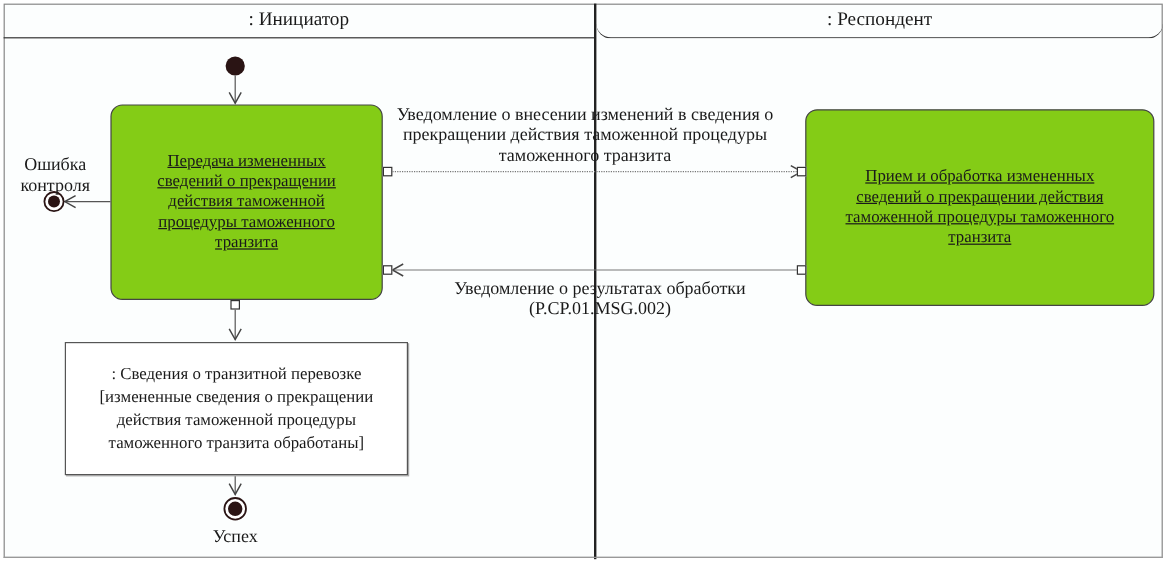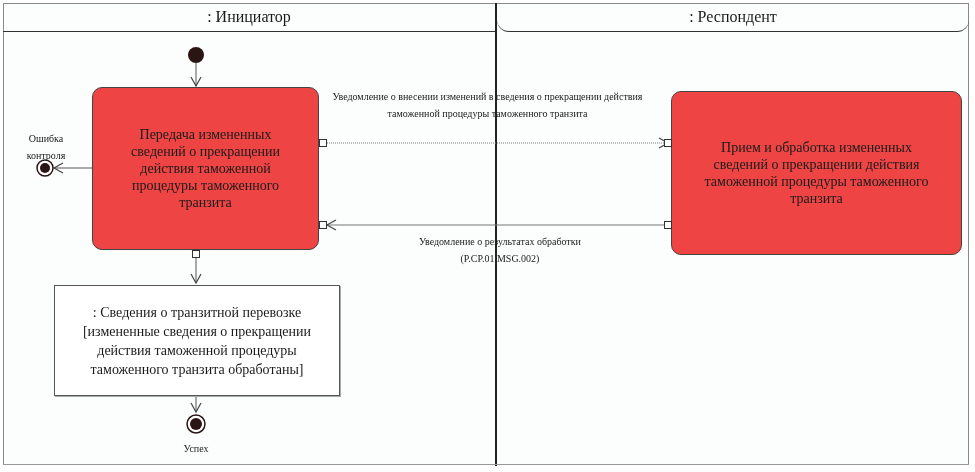--- a/index.html
+++ b/index.html
@@ -5,28 +5,28 @@
     html, body { margin: 0; padding: 0; background: #ffffff; }
     body { width: 975px; height: 472px; position: relative; overflow: hidden;
            font-family: "Liberation Serif", "DejaVu Serif", serif; color: #1a1a1a; }
     .frame { position: absolute; left: 3px; top: 3px; width: 966px; height: 462px;
              border: 1px solid #888; box-sizing: border-box; background: #fcfefe; }
     .lane-header { position: absolute; top: 3px; height: 29px; border-bottom: 1px solid #333;
                    box-sizing: border-box; display: flex; align-items: center; justify-content: center;
                    font-size: 16px; }
     .lane-divider { position: absolute; left: 495px; top: 3px; width: 2px; height: 463px; background: #222; }
     .lane-bottom { position: absolute; left: 3px; top: 464px; width: 966px; height: 1px; background: #999; }
-    .action { position: absolute; border: 1px solid #444; border-radius: 10px; background: #ef4444;
+    .action { position: absolute; border: 1px solid #444; border-radius: 10px; background: #84cc16;
               display: flex; align-items: center; justify-content: center; text-align: center;
-              font-size: 14px; line-height: 17px; box-sizing: border-box; padding: 4px; }
+              font-size: 14px; line-height: 17px; box-sizing: border-box; padding: 4px; text-decoration: underline; }
     .object { position: absolute; border: 1px solid #555; background: #fff;
               display: flex; align-items: center; justify-content: center; text-align: center;
               font-size: 14px; line-height: 19px; box-sizing: border-box; padding: 2px 6px;
               box-shadow: 1px 1px 0 #aaa; }
-    .label { position: absolute; text-align: center; font-size: 10px; line-height: 17px; }
+    .label { position: absolute; text-align: center; font-size: 15px; line-height: 17px; }
     .pin { position: absolute; width: 8px; height: 8px; border: 1px solid #333; background: #fff; box-sizing: border-box; }
     svg.lines { position: absolute; left: 0; top: 0; }
   </style>
 </head>
 <body>
 
 <div class="frame"></div>
 
 <div class="lane-header" style="left:3px; width:492px;">
   <span>: Инициатор</span>

